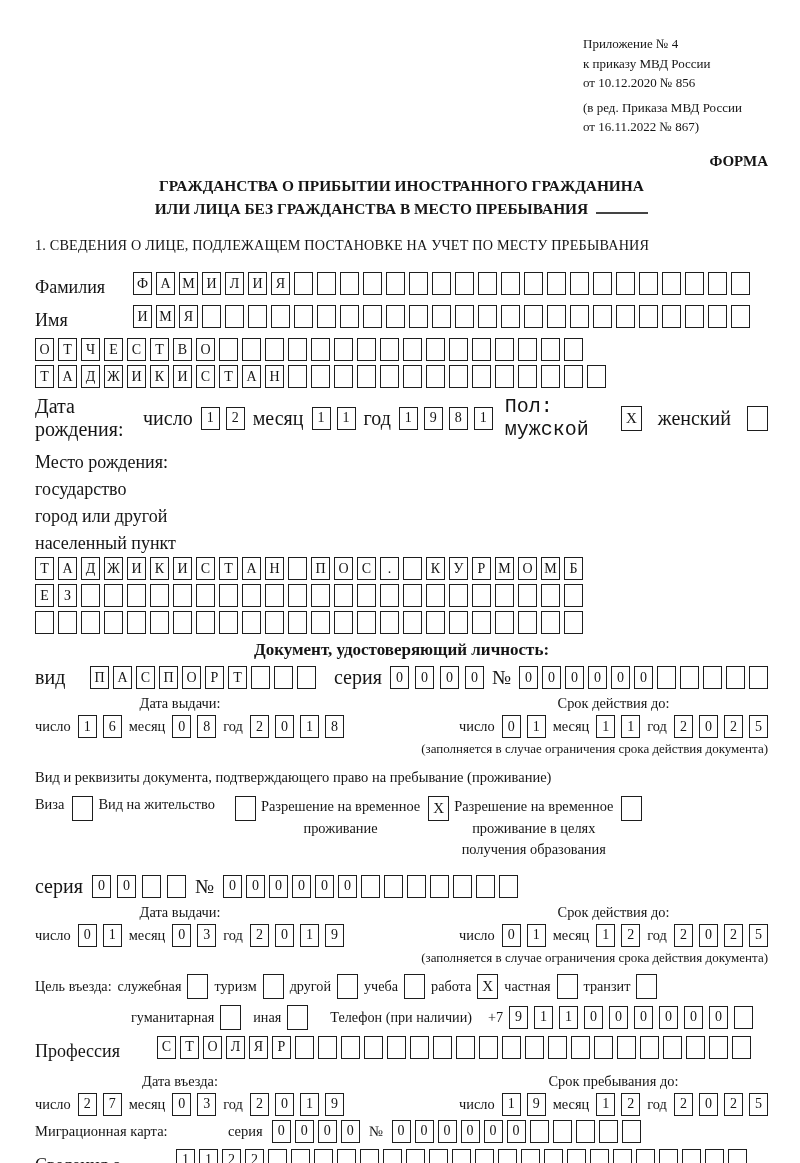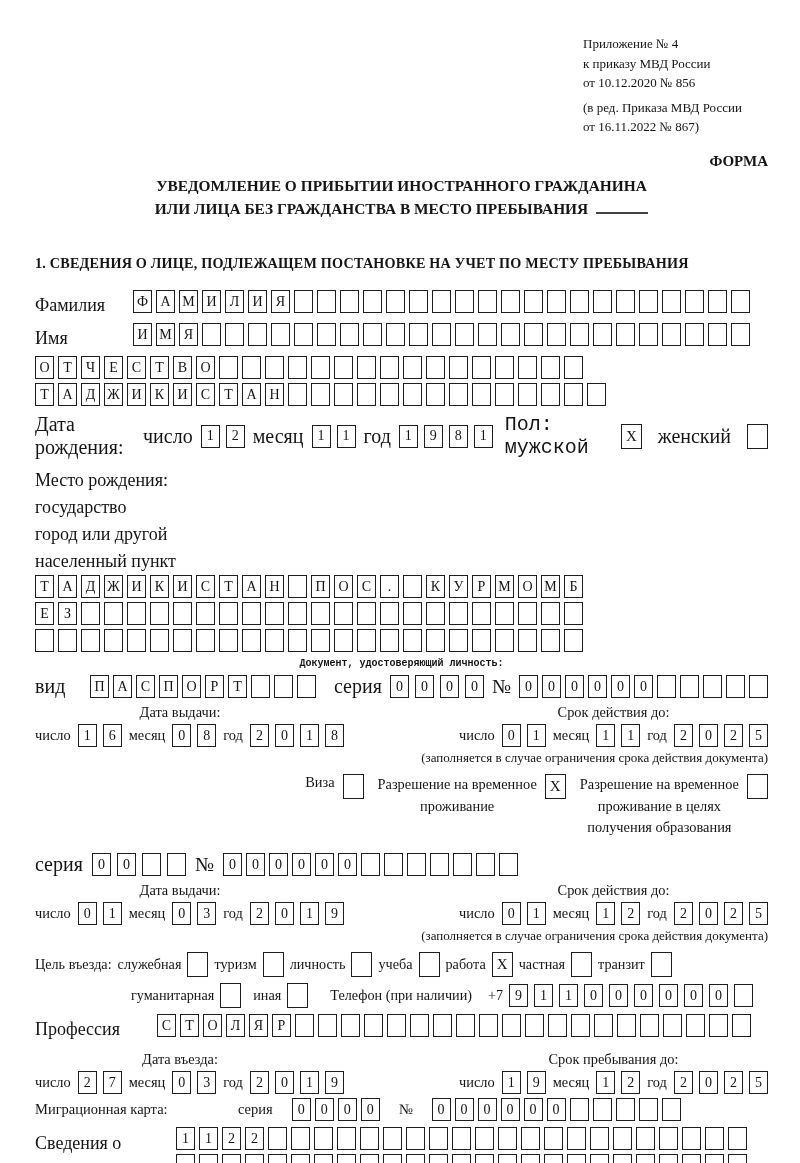--- a/index.html
+++ b/index.html
@@ -4,78 +4,78 @@
 <style>
   html,body{margin:0;padding:0;background:#fff;}
   body{width:800px;height:1163px;color:#151515;font-family:"Liberation Serif",serif;overflow:hidden;}
   .page{padding:34px 32px 0 35px;width:733px;}
 
   .header-note{margin-left:548px;font-size:13px;line-height:1.5;}
   .header-note .gap{margin-top:5px;}
   .forma{text-align:right;font-weight:bold;font-size:15px;margin:16px 0 4px;}
   .title{text-align:center;font-weight:bold;font-size:15.4px;line-height:1.55;margin-top:4px;}
   .blank-line{display:inline-block;width:52px;border-bottom:2.2px solid #444;height:11px;margin-left:8px;}
-  .sec-heading{font-weight:bold;font-size:14.2px;margin:34px 0 18px;letter-spacing:.2px;}
+  .sec-heading{font-weight:normal;font-size:14.2px;margin:16px 0 18px;letter-spacing:.2px;}
 
   .frow{display:flex;align-items:flex-start;margin-bottom:4px;}
   .flabel{font-size:18px;line-height:1.5;flex:0 0 auto;padding-top:2px;}
   .lw98{width:98px;} .lw170{width:170px;} .lw151{width:151px;} .lw70{width:70px;}
   .lw122{width:122px;} .lw160{width:160px;} .lw141{width:141px;}
 
   .cells{display:inline-flex;gap:4px;flex-wrap:nowrap;}
   .cells.sp{gap:6px;}
   .box{width:19px;height:23px;box-sizing:border-box;border:1.6px solid #1e1e1e;display:inline-flex;
        align-items:center;justify-content:center;font-size:14px;background:#fff;flex:0 0 auto;}
   .stack{display:flex;flex-direction:column;gap:4px;}
 
   .cbox{width:21px;height:25px;box-sizing:border-box;border:1.6px solid #1e1e1e;display:inline-flex;
         align-items:center;justify-content:center;font-size:15px;background:#fff;flex:0 0 auto;}
 
   .inl{font-size:20px;}
-  .doc-heading{text-align:center;font-weight:bold;font-size:10px;margin:6px 0 6px;font-family:Liberation Mono, monospace;}
+  .doc-heading{text-align:center;font-weight:bold;font-size:17px;margin:6px 0 6px;}
 
   .dates-row{display:flex;margin-bottom:2px;}
   .dg-left{flex:0 0 390px;}
   .dg-right{flex:1;padding-left:34px;}
   .dcaption{font-size:14.4px;text-align:center;margin-bottom:3px;}
   .dg-left .dcaption{padding-right:100px;}
   .dline{display:flex;align-items:center;gap:7px;font-size:14.4px;}
   .note{font-size:13px;text-align:right;margin:3px 0 8px;}
 
   .intro{font-size:14.5px;line-height:1.7;margin-top:4px;}
-  .permits{display:flex;align-items:flex-start;gap:14px;margin:6px 0 14px;font-size:14.4px;justify-content:flex-end;}
+  .permits{display:flex;align-items:flex-start;gap:5px;margin:6px 0 14px;font-size:14.4px;}
   .permit{display:flex;align-items:flex-start;gap:8px;}
   .permit .txt{text-align:center;line-height:1.5;}
 
   .opts{display:flex;align-items:center;gap:6px;font-size:14.2px;margin-bottom:6px;flex-wrap:nowrap;text-align:center;}
   .opt{display:inline-flex;align-items:center;gap:6px;flex:0 0 auto;}
   .indent96{margin-left:96px;}
 
-  .migr{display:flex;align-items:center;gap:19px;font-size:14.5px;margin:4px 0 6px;}
+  .migr{display:flex;align-items:center;gap:9px;font-size:14.5px;margin:4px 0 6px;}
 
   .reps{display:flex;align-items:flex-start;margin-top:2px;}
   .reps .flabel{line-height:1.62;}
 </style>
 </head>
 <body>
 
 <div class="page">
 
   <div class="header-note">
     <div>Приложение № 4</div>
     <div>к приказу МВД России</div>
     <div>от 10.12.2020 № 856</div>
     <div class="gap">(в ред. Приказа МВД России</div>
     <div>от 16.11.2022 № 867)</div>
   </div>
 
   <div class="forma">ФОРМА</div>
 
   <div class="title">
-    <div>УВЕДОМЛЕНИЕ О ПРИБЫТИИ ИНОСТРАННОГО ГРАЖДАНИНА</div>
+    <div>ГРАЖДАНСТВА О ПРИБЫТИИ ИНОСТРАННОГО ГРАЖДАНИНА</div>
     <div>
       <span>ИЛИ ЛИЦА БЕЗ ГРАЖДАНСТВА В МЕСТО ПРЕБЫВАНИЯ</span><span class="blank-line"></span>
     </div>
   </div>
 
   <div class="sec-heading">1. СВЕДЕНИЯ О ЛИЦЕ, ПОДЛЕЖАЩЕМ ПОСТАНОВКЕ НА УЧЕТ ПО МЕСТУ ПРЕБЫВАНИЯ</div>
 
   <div class="frow">
     <span class="flabel lw98">Фамилия</span>
     <span class="cells">
@@ -396,26 +396,31 @@
             <span class="box">0</span>
             <span class="box">2</span>
             <span class="box">5</span>
           </span>
       </div>
     </div>
   </div>
   <div class="note">(заполняется в случае ограничения срока действия документа)</div>
 
   <div class="intro">
+    <div>Вид и реквизиты документа, подтверждающего право на пребывание (проживание)</div>
   </div>
 
   <div class="permits">
     <span class="permit">
       <span>Виза</span>
       <span class="cbox"></span>
+    </span>
+    <span class="permit">
+      <span>Вид на жительство</span>
+      <span class="cbox" style="margin-left:12px;"></span>
     </span>
     <span class="permit">
       <span class="txt">
         <div>Разрешение на временное</div>
         <div>проживание</div>
       </span>
       <span class="cbox">X</span>
     </span>
     <span class="permit">
       <span class="txt">
@@ -505,21 +510,21 @@
     <span>Цель въезда:</span>
     <span class="opt">
       <span>служебная</span>
       <span class="cbox"></span>
     </span>
     <span class="opt">
       <span>туризм</span>
       <span class="cbox"></span>
     </span>
     <span class="opt">
-      <span>личность</span>
+      <span>другой</span>
       <span class="cbox"></span>
     </span>
     <span class="opt">
       <span>учеба</span>
       <span class="cbox"></span>
     </span>
     <span class="opt">
       <span>работа</span>
       <span class="cbox">X</span>
     </span>

